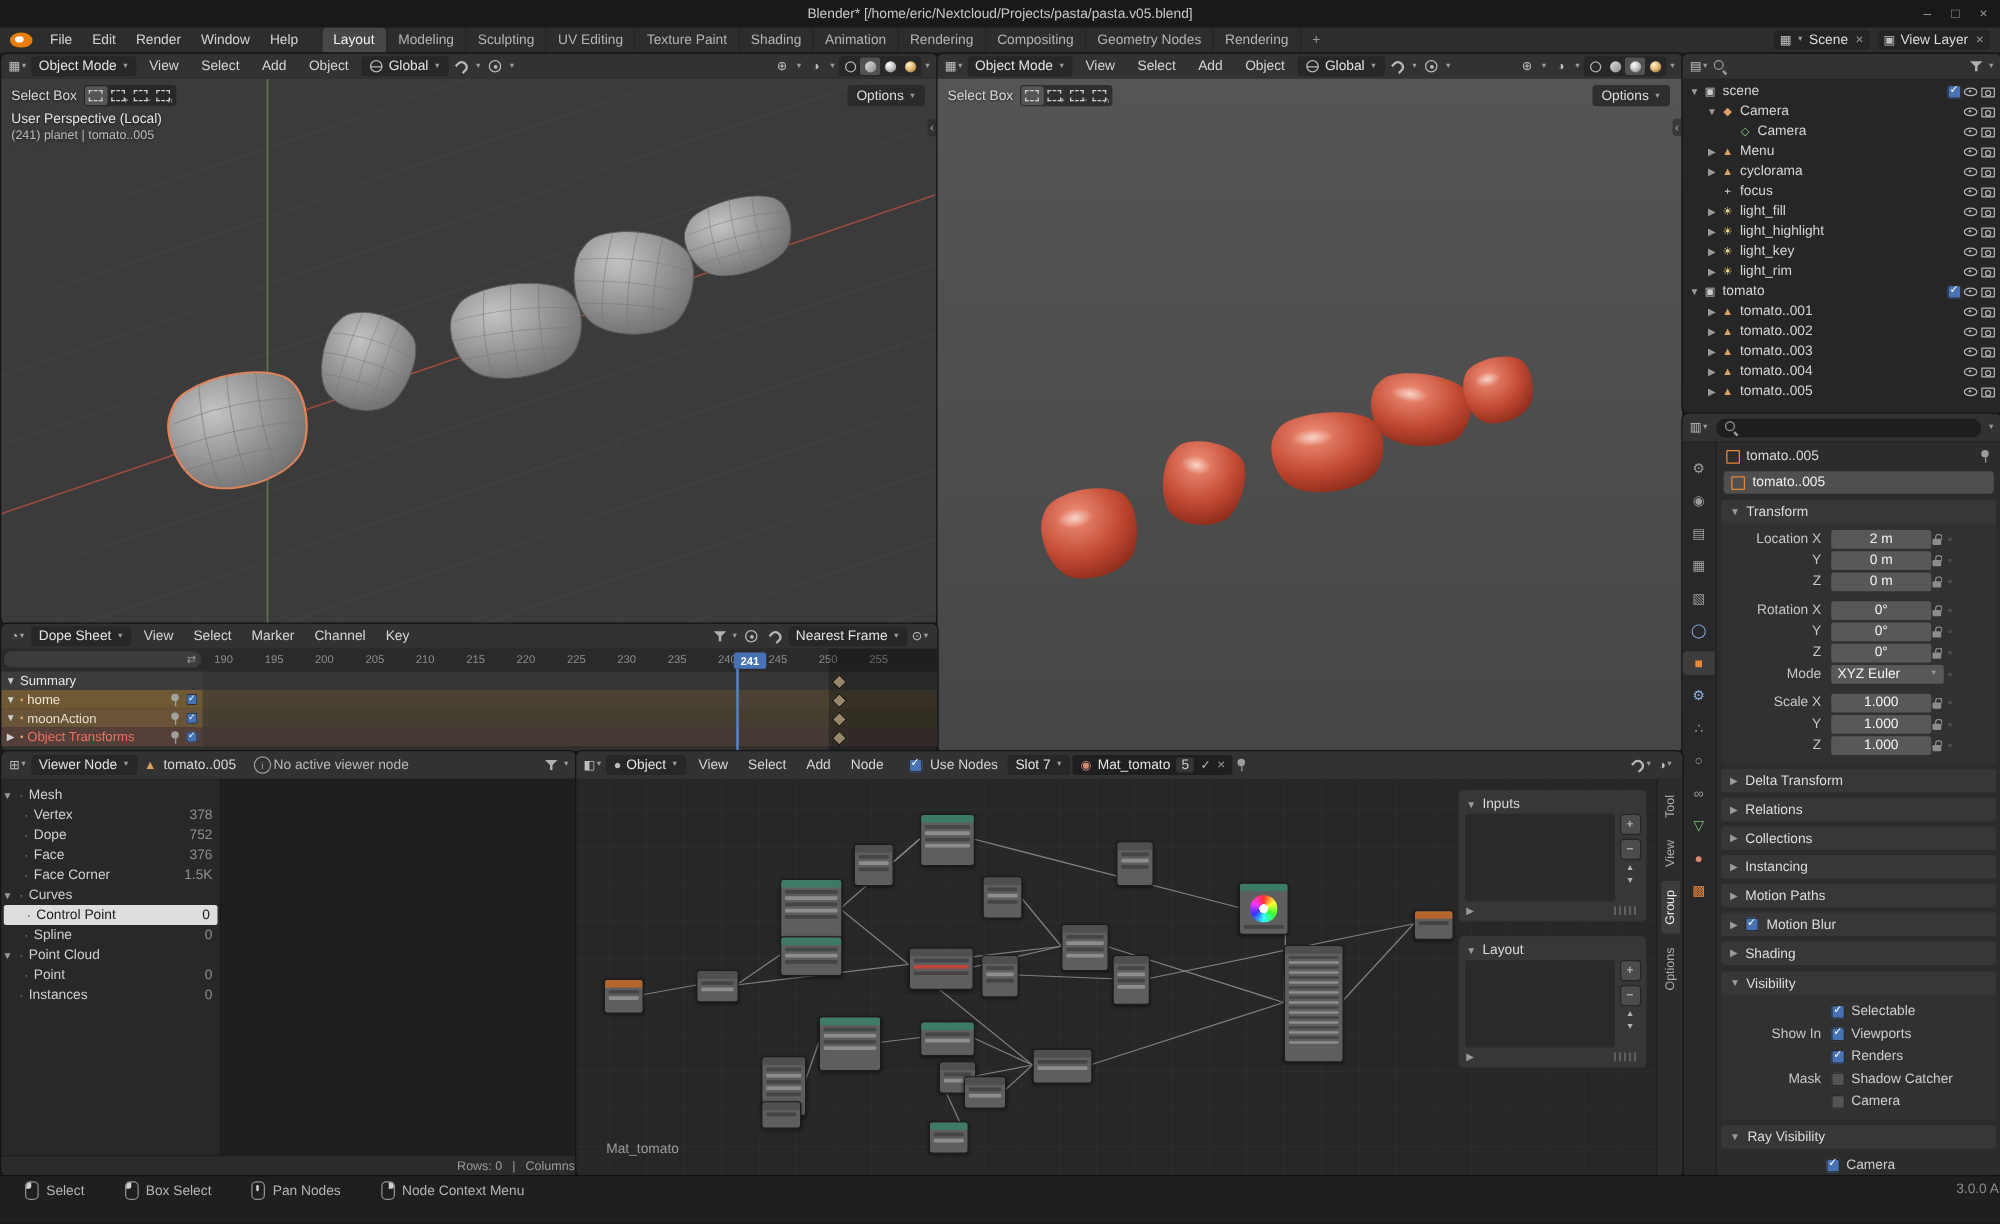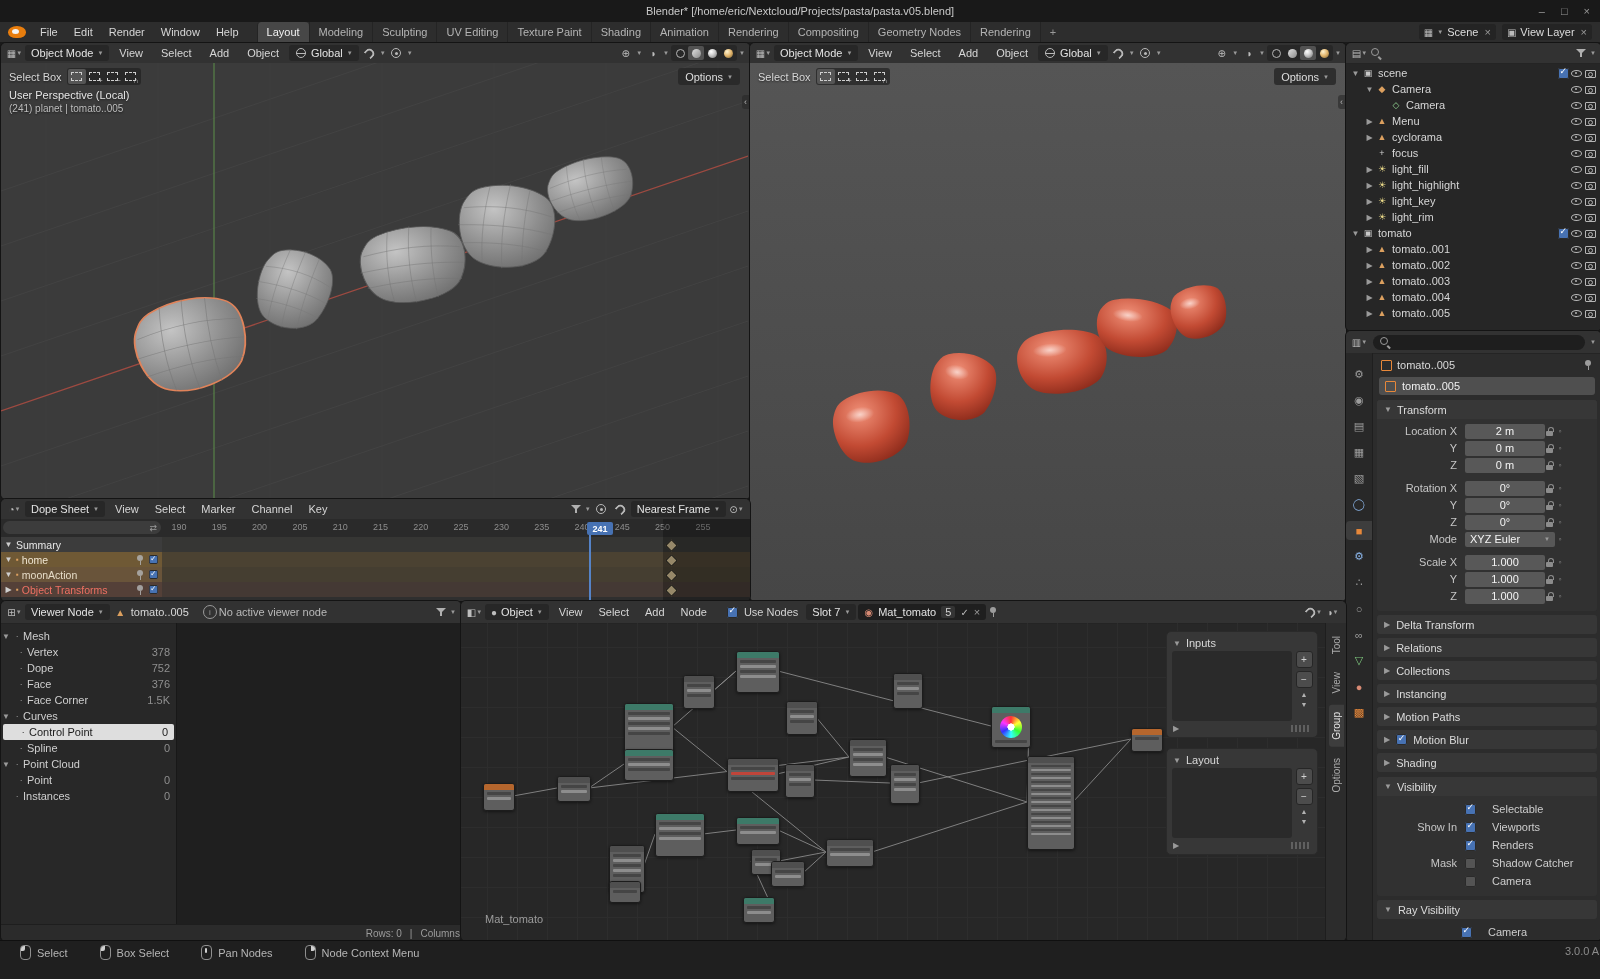--- a/index.html
+++ b/index.html
@@ -117,21 +117,21 @@
   .phdr{height:19px;background:#373737;display:flex;align-items:center;gap:5px;padding:0 7px;color:#dcdcdc}
   .phdr .arr{color:#9a9a9a;font-size:8px}
   .prow{display:flex;align-items:center;height:16px;margin:1px 8px 1px 0}
   .prow.gap{margin-top:7px}
   .plab{width:80px;text-align:right;padding-right:8px;color:#c6c6c6;flex:none;overflow:hidden;white-space:nowrap}
   .pfield{width:80px;height:15px;background:#585858;border-radius:2px;display:flex;align-items:center;justify-content:center;color:#f4f4f4;flex:none}
   .pfield.ddf{justify-content:space-between;padding:0 5px}
   .pdot{width:10px;text-align:center;color:#8f8f8f;font-size:9px}
   .pcol{height:19px;background:#373737;border-radius:3px;margin:4px 4px 0 4px;display:flex;align-items:center;gap:6px;padding:0 7px;color:#dcdcdc}
   .vrow{display:flex;align-items:center;height:18px;margin-right:8px}
-  .vrow .cblbl{margin-left:16px;color:#cdcdcd}
+  .vrow .cblbl{margin-left:5px;color:#cdcdcd}
   
   #dopesheet{left:0;top:498px;width:749px;height:102px;background:#2c2c2c}
   #ds-ruler{position:absolute;left:0;top:20px;width:749px;height:18px;background:#2a2a2a;border-bottom:1px solid #222}
   .tick{position:absolute;top:3px;transform:translateX(-50%);font-size:9px;color:#8d8d8d}
   #ds-scroll{position:absolute;left:2px;top:2px;width:154px;height:13px;background:#3c3c3c;border-radius:7px;display:flex;align-items:center;justify-content:flex-end;padding-right:4px;color:#9a9a9a;font-size:9px}
   #ds-chan{position:absolute;left:0;top:38px;width:749px;height:64px;background:#2f2f2f;overflow:hidden}
   .chrow{position:absolute;left:0;width:749px;height:15px}
   .chcell{position:absolute;left:0;top:0;width:155px;height:15px;display:flex;align-items:center;gap:3px;padding:0 3px;overflow:hidden}
   .chcell .arr{font-size:8px;color:#cfcfcf;width:9px;text-align:center}
   .chcell .clbl{flex:1;overflow:hidden;white-space:nowrap;color:#e6e6e6;font-size:10.5px}

